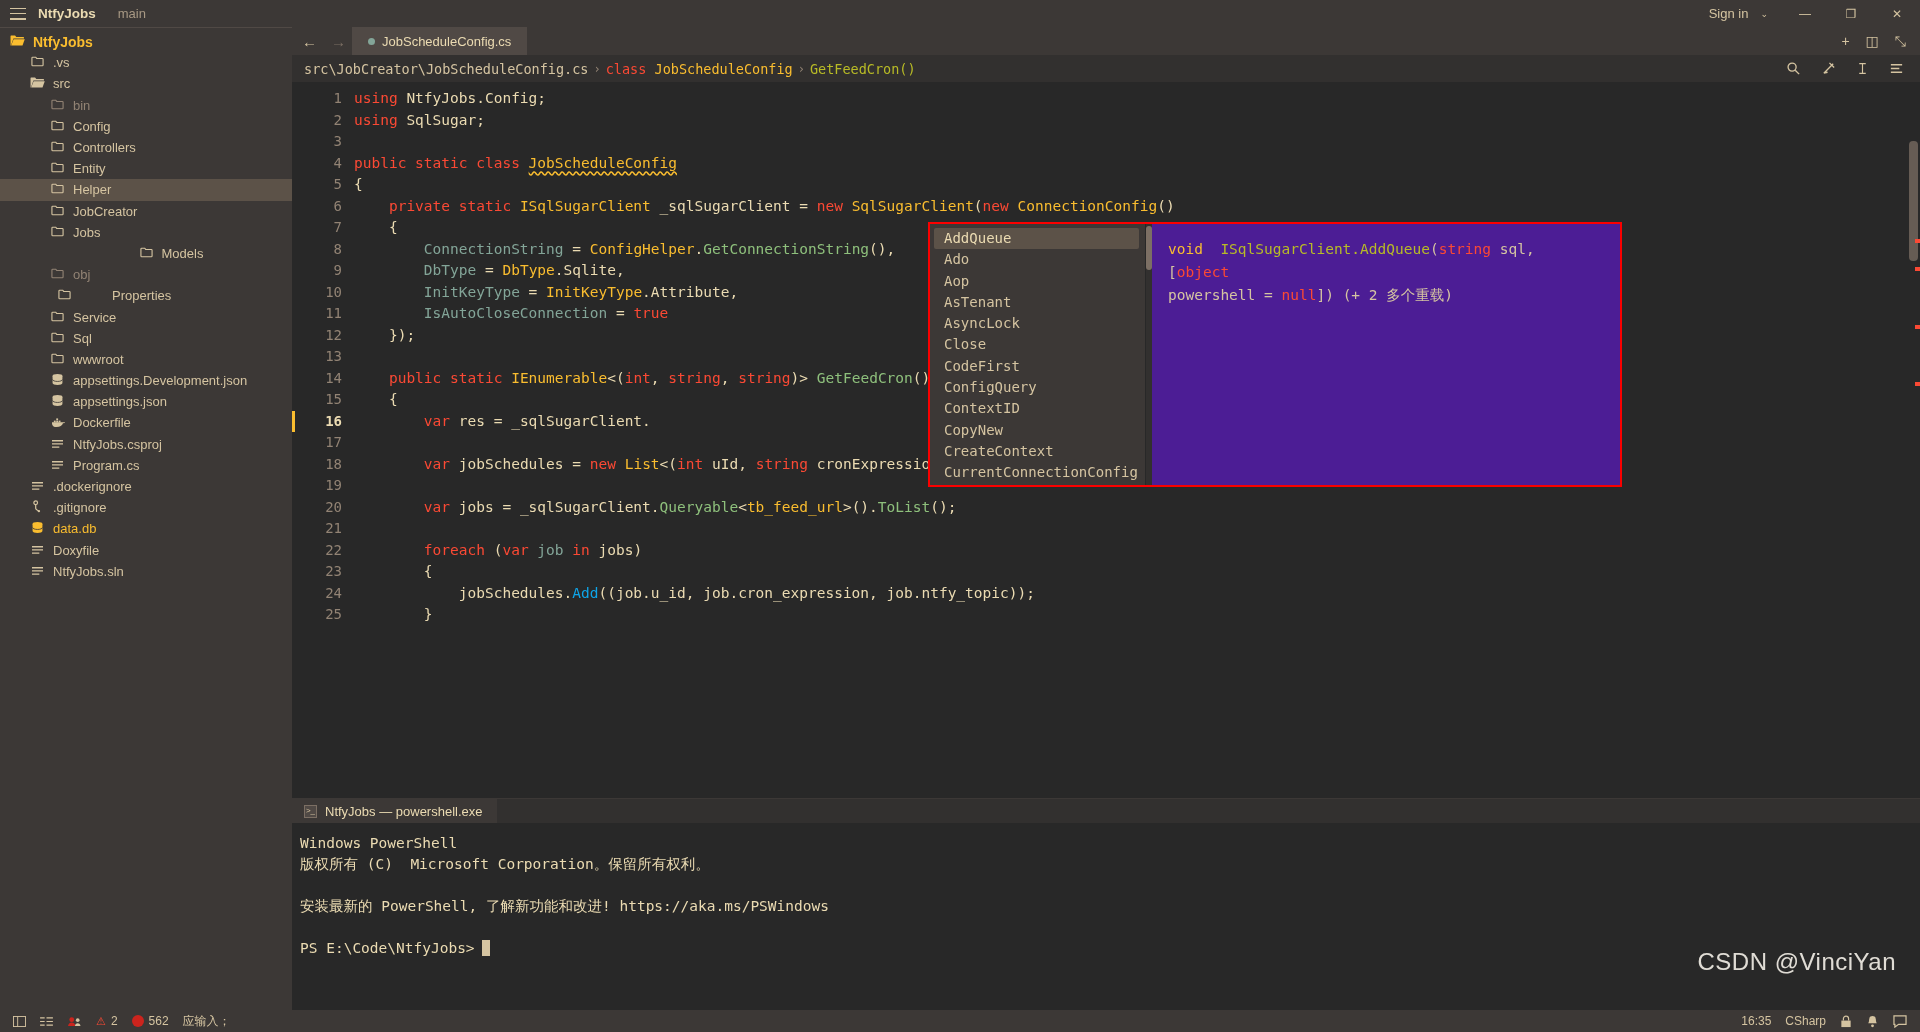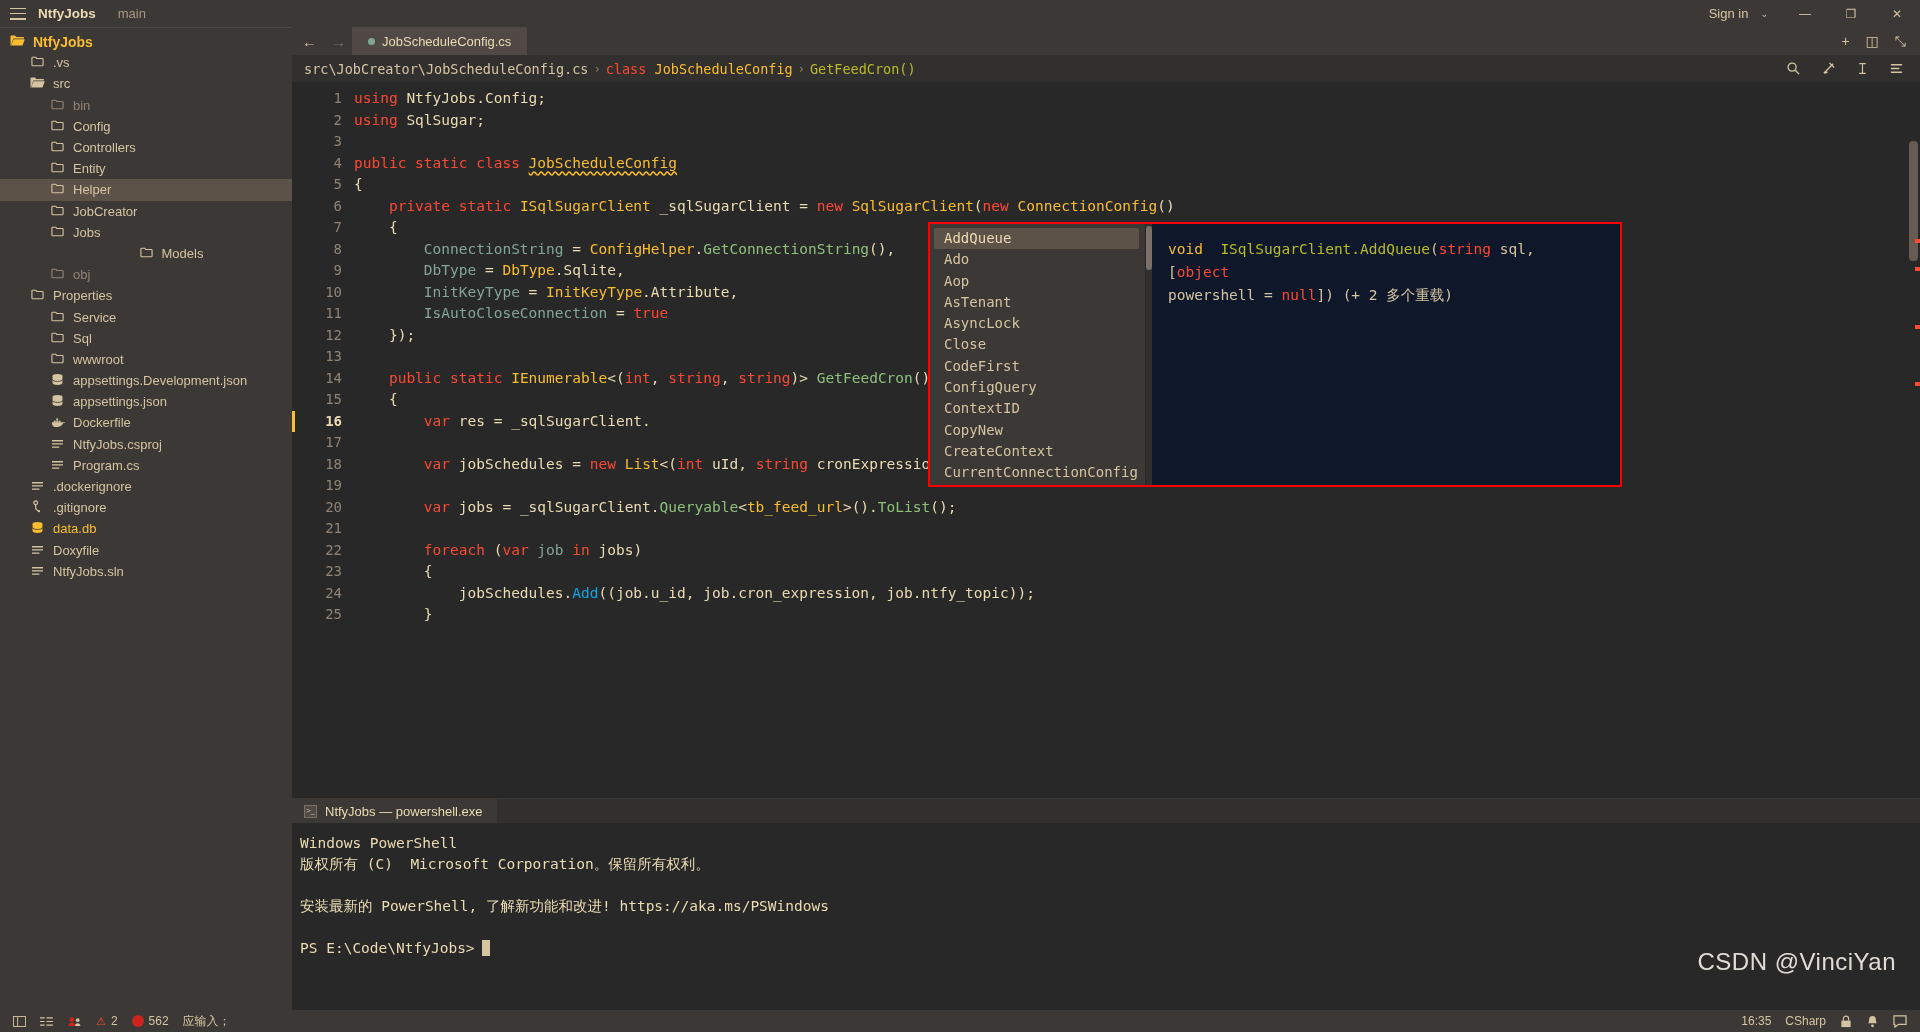--- a/index.html
+++ b/index.html
@@ -86,21 +86,21 @@
   .ilist{ width:216px; background:#3c3836; padding-top:4px; overflow:hidden;
           border-right:1px solid #282828;}
   .irow{ height:21.3px; line-height:21.3px; padding-left:14px;
          font-family:"DejaVu Sans Mono", monospace; font-size:14px; color:#d5c4a1;
          white-space:nowrap; cursor:pointer;}
   .irow.sel{ background:#5c5248; color:#ebdbb2; margin:0 6px 0 4px; border-radius:2px;
              padding-left:10px;}
   .iscroll{ width:6px; background:#32302f; position:relative;}
   .iscroll i{ position:absolute; top:2px; left:0; width:6px; height:44px;
               background:#7c6f64; border-radius:3px; display:block;}
-  .idoc{ flex:1; background:#0f172a; padding:14px 16px;
+  .idoc{ flex:1; background:#4c1d95; padding:14px 16px;
          font-family:"DejaVu Sans Mono", monospace; font-size:14.5px;
          line-height:23px; color:#d5c4a1; }
   .idoc .rk{ color:#fabd2f; }
   .idoc .rt{ color:#b8bb26; }
   .idoc .rp{ color:#fb4934; }
 
   
   .terminal{ height:212px; background:#282828; flex:none; display:flex;
              flex-direction:column; border-top:1px solid #3c3836;}
   .term-tabs{ height:24px; background:#32302f; display:flex; align-items:stretch;}
@@ -230,21 +230,21 @@
               <path d="M1 3.2a.8.8 0 01.8-.8h3.3l1 1.3h6.1a.8.8 0 01.8.8v6.3a.8.8 0 01-.8.8H1.8a.8.8 0 01-.8-.8z" fill="none" stroke="#d5c4a1" stroke-width="1.2"></path>
             </svg></span>
           <span>Models</span>
         </div>
         <div class="node dim" style="padding-left: 48px;">
           <span class="ic"><svg width="13" height="13" viewBox="0 0 14 14">
               <path d="M1 3.2a.8.8 0 01.8-.8h3.3l1 1.3h6.1a.8.8 0 01.8.8v6.3a.8.8 0 01-.8.8H1.8a.8.8 0 01-.8-.8z" fill="none" stroke="#928374" stroke-width="1.2"></path>
             </svg></span>
           <span>obj</span>
         </div>
-        <div class="node" style="padding-left: 28px;">
+        <div class="node" style="padding-left: 55px; gap: 32px;">
           <span class="ic"><svg width="13" height="13" viewBox="0 0 14 14">
               <path d="M1 3.2a.8.8 0 01.8-.8h3.3l1 1.3h6.1a.8.8 0 01.8.8v6.3a.8.8 0 01-.8.8H1.8a.8.8 0 01-.8-.8z" fill="none" stroke="#d5c4a1" stroke-width="1.2"></path>
             </svg></span>
           <span>Properties</span>
         </div>
         <div class="node" style="padding-left: 48px;">
           <span class="ic"><svg width="13" height="13" viewBox="0 0 14 14">
               <path d="M1 3.2a.8.8 0 01.8-.8h3.3l1 1.3h6.1a.8.8 0 01.8.8v6.3a.8.8 0 01-.8.8H1.8a.8.8 0 01-.8-.8z" fill="none" stroke="#d5c4a1" stroke-width="1.2"></path>
             </svg></span>
           <span>Service</span>

